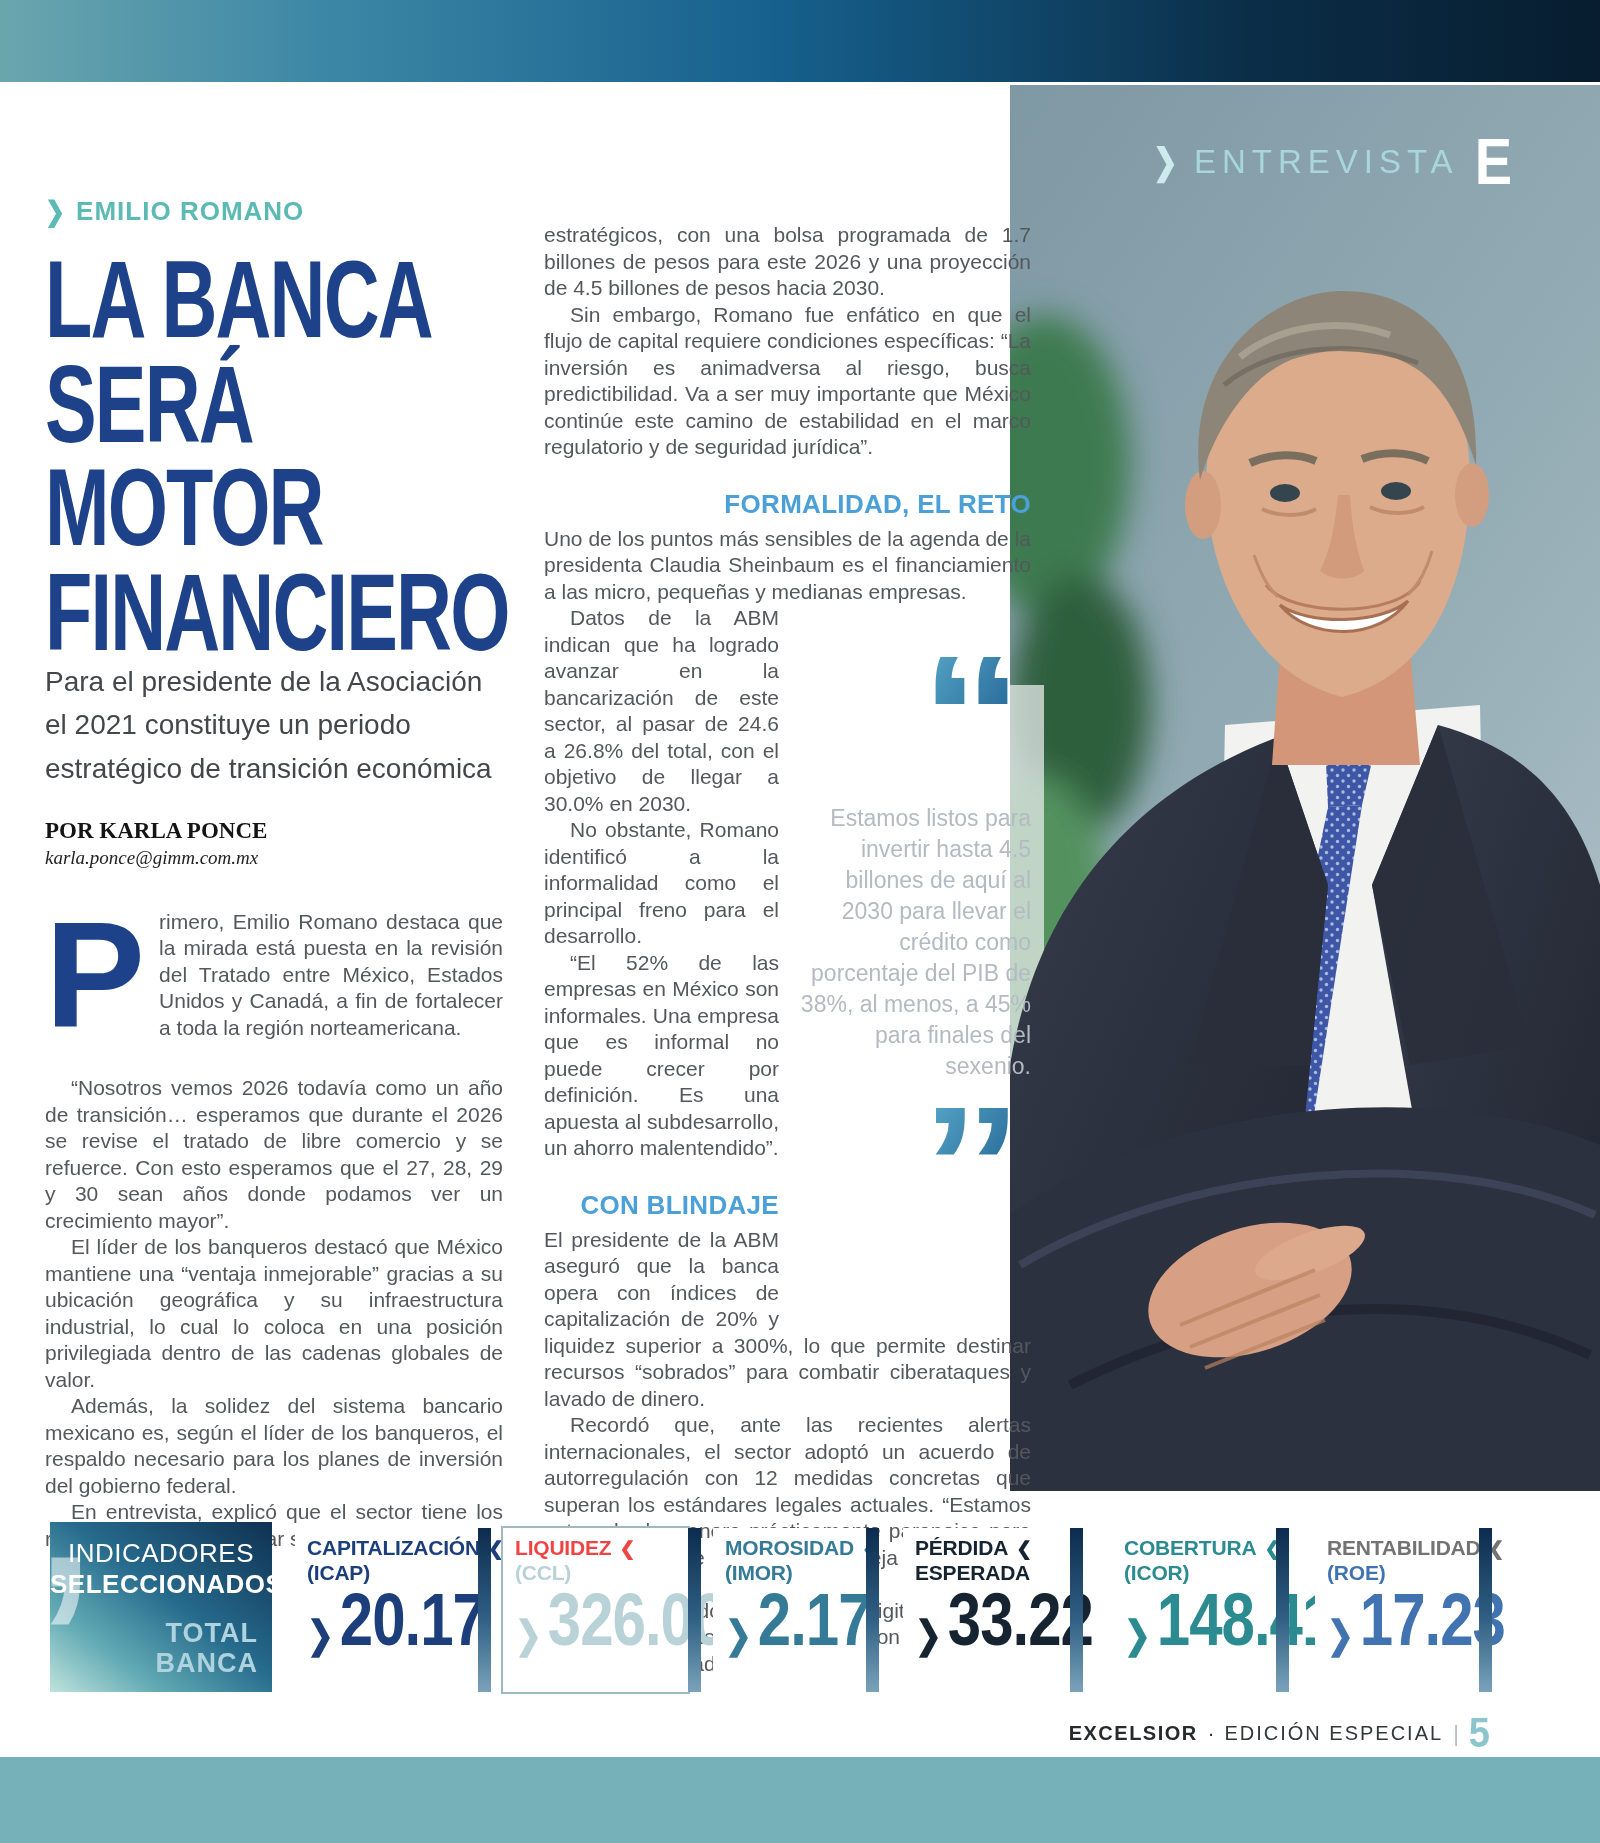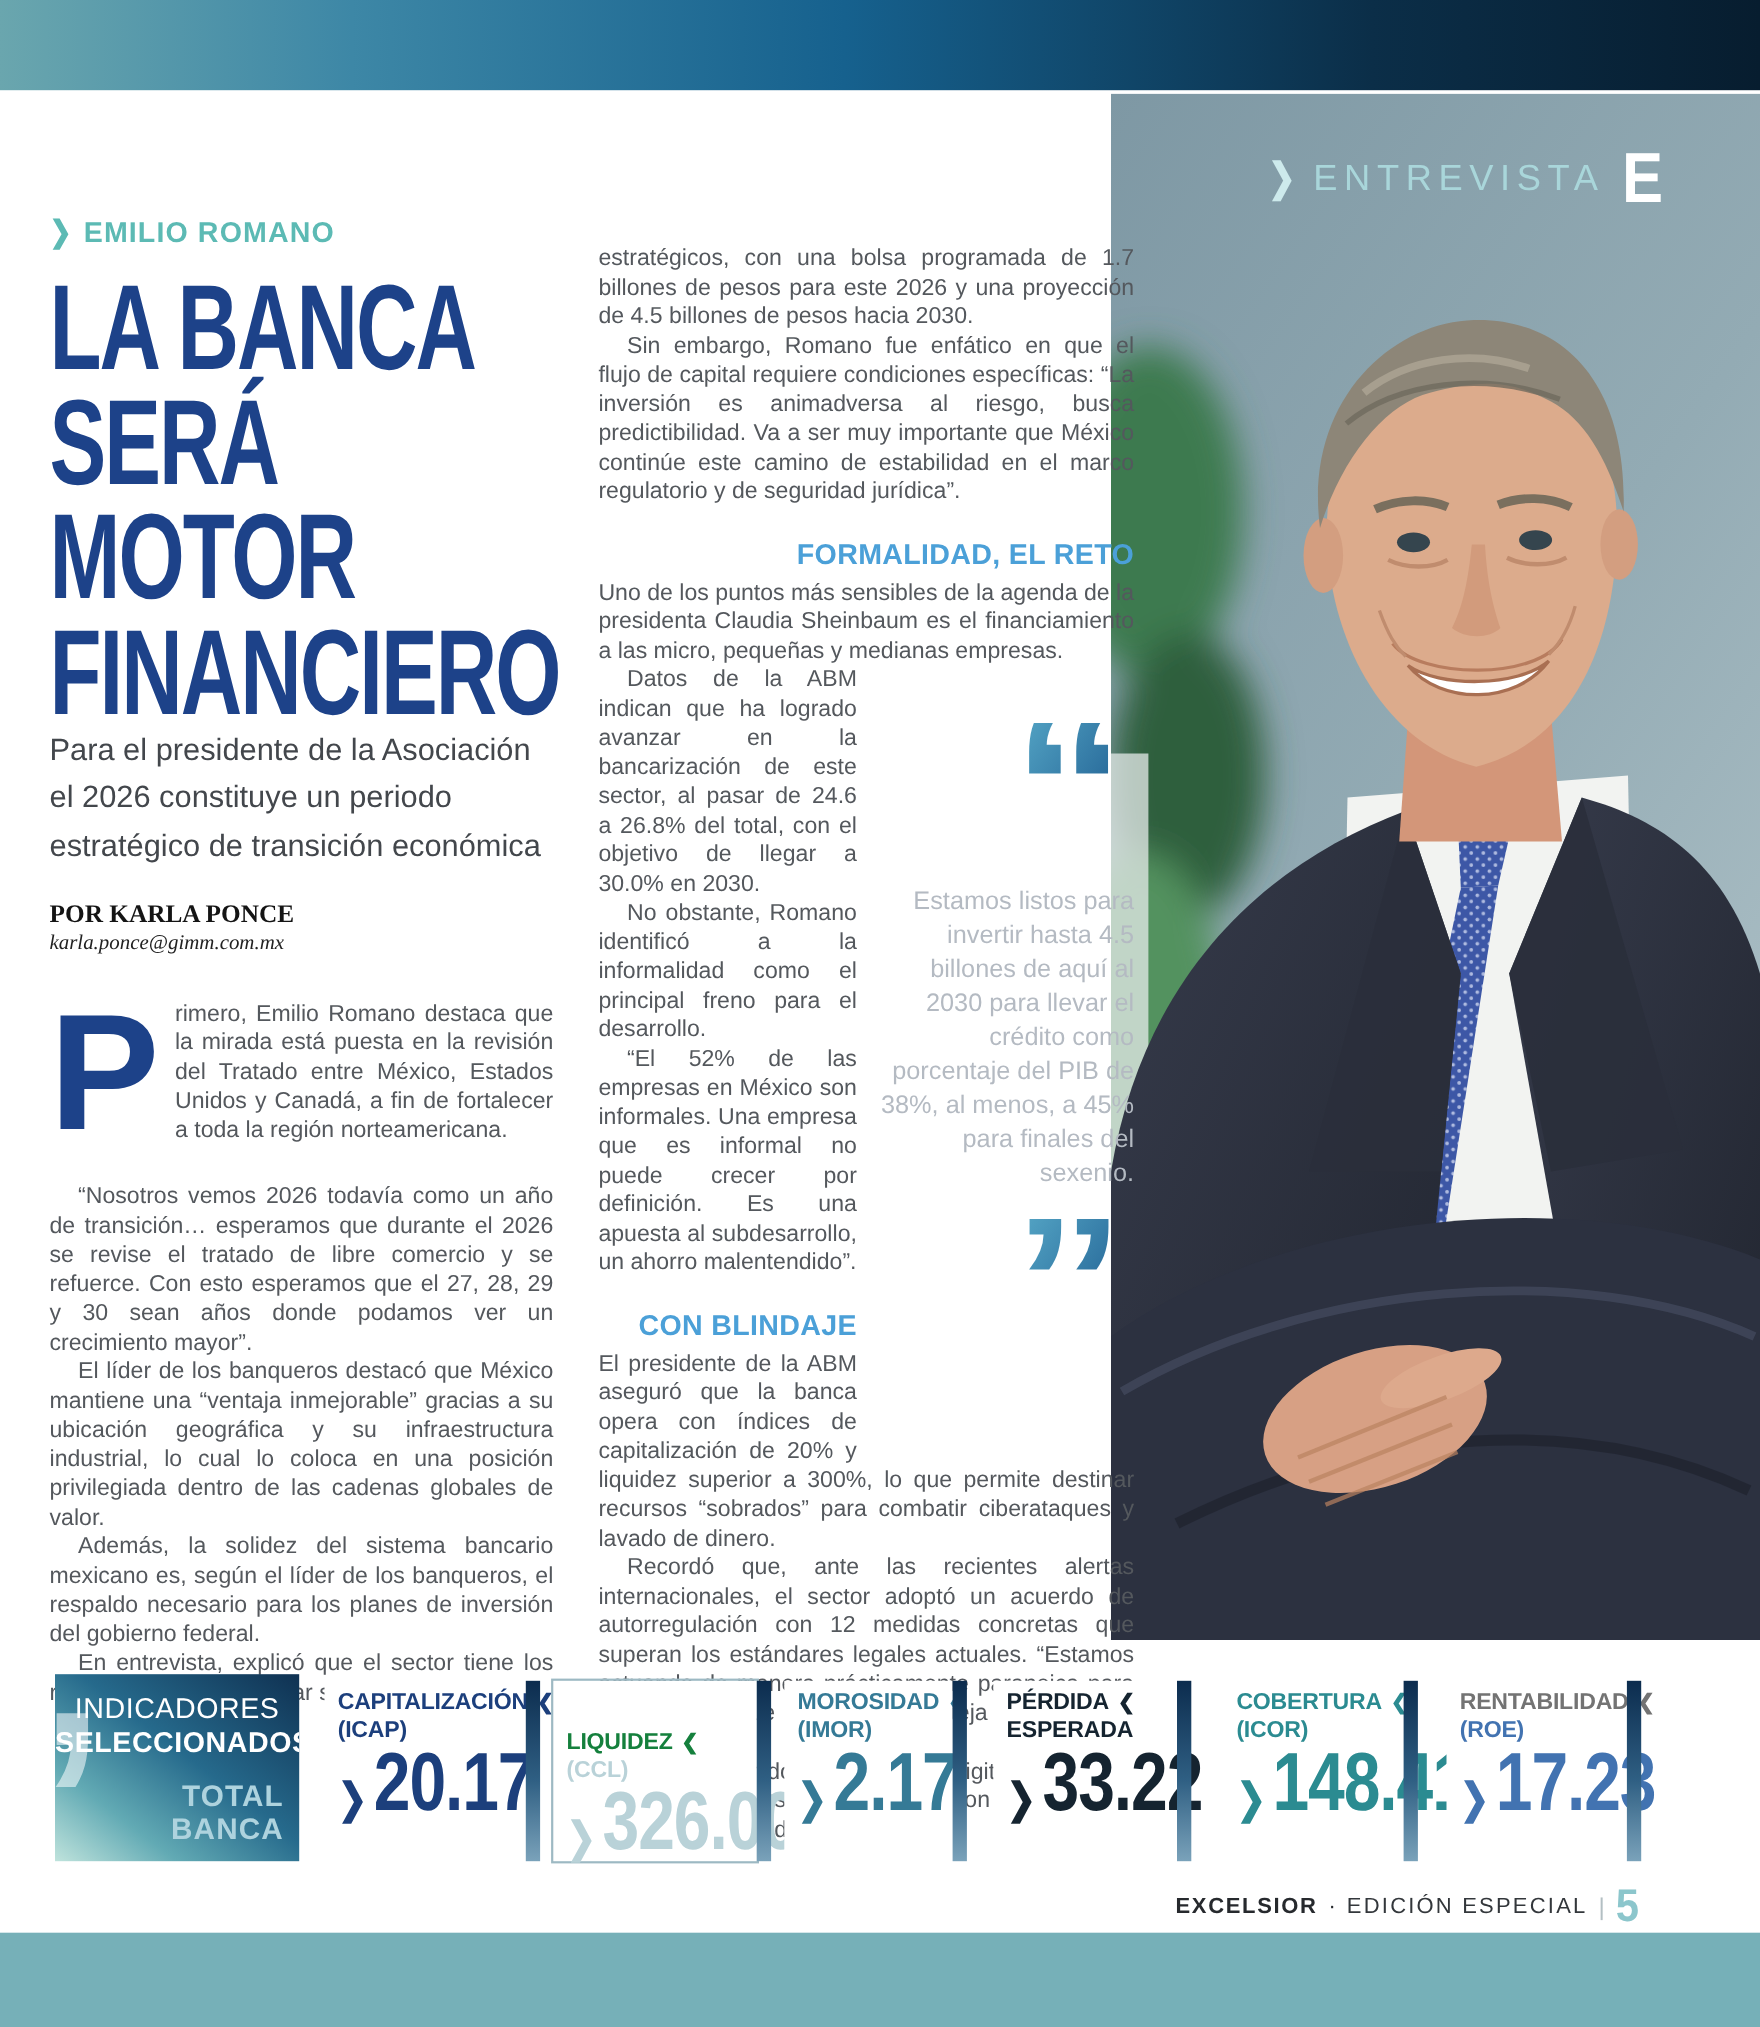--- a/index.html
+++ b/index.html
@@ -161,21 +161,21 @@
       <span class="chev">❯</span>
       <span>EMILIO ROMANO</span>
     </div>
     <div class="headline">
       <div>LA BANCA</div>
       <div>SERÁ MOTOR</div>
       <div>FINANCIERO</div>
     </div>
     <div class="deck">
       <div>Para el presidente de la Asociación</div>
-      <div>el 2026 constituye un periodo</div>
+      <div>el 2021 constituye un periodo</div>
       <div>estratégico de transición económica</div>
     </div>
     <div class="byline">POR KARLA PONCE</div>
     <div class="email">karla.ponce@gimm.com.mx</div>
     <div class="body" style="margin-top:40px;">
       <p class="noindent"><span class="dropcap">P</span><span>rimero, Emilio Romano destaca que la mirada está puesta en la revisión del Tratado entre México, Estados Unidos y Canadá,  a fin de fortalecer a toda la región norteamericana.</span></p>
       <p class="gap">“Nosotros vemos 2026 todavía como un año de transición… esperamos que durante el 2026 se revise el tratado de libre comercio y se refuerce. Con esto esperamos que el 27, 28, 29 y 30 sean años donde podamos ver un crecimiento mayor”.</p>
       <p>El líder de los banqueros destacó que México mantiene una “ventaja inmejorable” gracias a su ubicación geográfica y su infraestructura industrial, lo cual lo coloca en una posición privilegiada dentro de las cadenas globales de valor.</p>
       <p>Además, la solidez del sistema bancario mexicano es, según el líder de los banqueros, el respaldo necesario para los planes de inversión del gobierno federal.</p>
       <p>En entrevista, explicó que el sector tiene los recursos para acompañar sus proyectos</p>
@@ -220,21 +220,21 @@
       <div class="value-row">
         <span class="value-chev" style="color: rgb(28, 63, 124);">❯</span>
         <span class="value-num" style="color: rgb(28, 63, 124);">20.17</span>
       </div>
     </div>
   </div>
   <div class="vbar" style="left:478px;"></div>
 
   <div class="card bordered" style="left:503px;width:185px;">
     <div class="card-inner">
-      <div class="card-label" style="color: #15803d; margin-top: 36px;"><span>LIQUIDEZ</span><span class="chevl">❮</span></div>
+      <div class="card-label" style="color: #ef4444;"><span>LIQUIDEZ</span><span class="chevl">❮</span></div>
       <div class="card-label" style="color: rgb(185, 210, 216);">(CCL)</div>
       <div class="value-row">
         <span class="value-chev" style="color: rgb(185, 210, 216);">❯</span>
         <span class="value-num" style="color: rgb(185, 210, 216);">326.00</span>
       </div>
     </div>
   </div>
   <div class="vbar" style="left:688px;"></div>
 
   <div class="card" style="left:713px;width:153px;">

